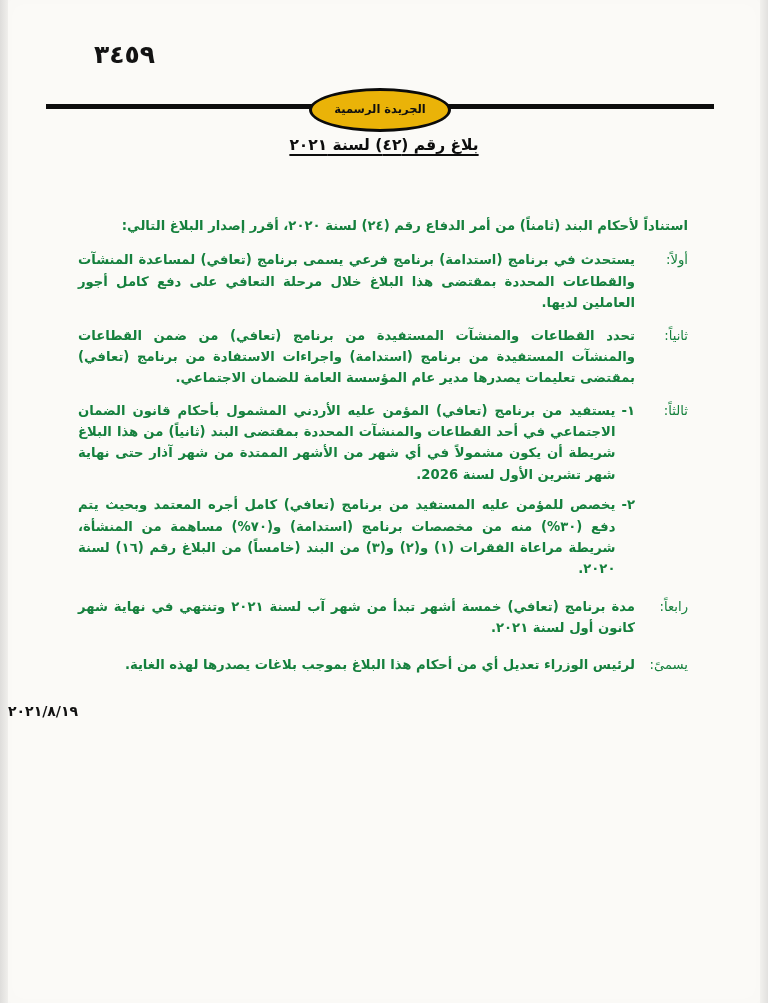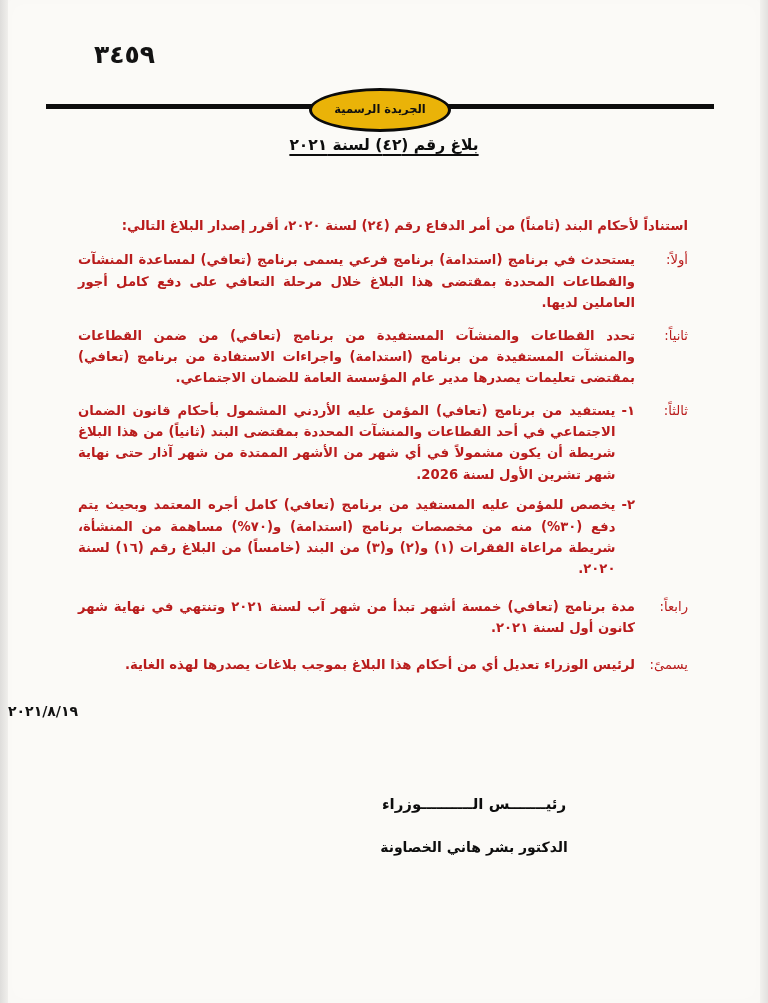--- a/index.html
+++ b/index.html
@@ -116,21 +116,21 @@
     color: #0d0d0d;
     margin: 0;
   }
 
   
   .body-area {
     position: absolute;
     top: 216px;
     right: 72px;
     width: 610px;
-    color: #b91c1c;
+    color: #15803d;
   }
   .intro {
     font-size: 13.2px;
     line-height: 1.55;
     font-weight: 600;
     text-align: right;
     margin-bottom: 13px;
     padding-left: 18px;
   }
   .clause {
@@ -287,20 +287,14 @@
 
     <div class="clause">
       <div class="clause-label">يسمىً:</div>
       <div class="clause-body">لرئيس الوزراء تعديل أي من أحكام هذا البلاغ بموجب بلاغات يصدرها لهذه الغاية.</div>
     </div>
 
   </div>
 
   <div class="doc-date">٢٠٢١/٨/١٩</div>
 
-  <div class="signature">
-    <div class="sig-inner">
-      <div class="sig-role">رئيـــــــس الــــــــــوزراء</div>
-      <div class="sig-name">الدكتور بشر هاني الخصاونة</div>
-    </div>
-  </div>
 
 </div>
 
 </body></html>

